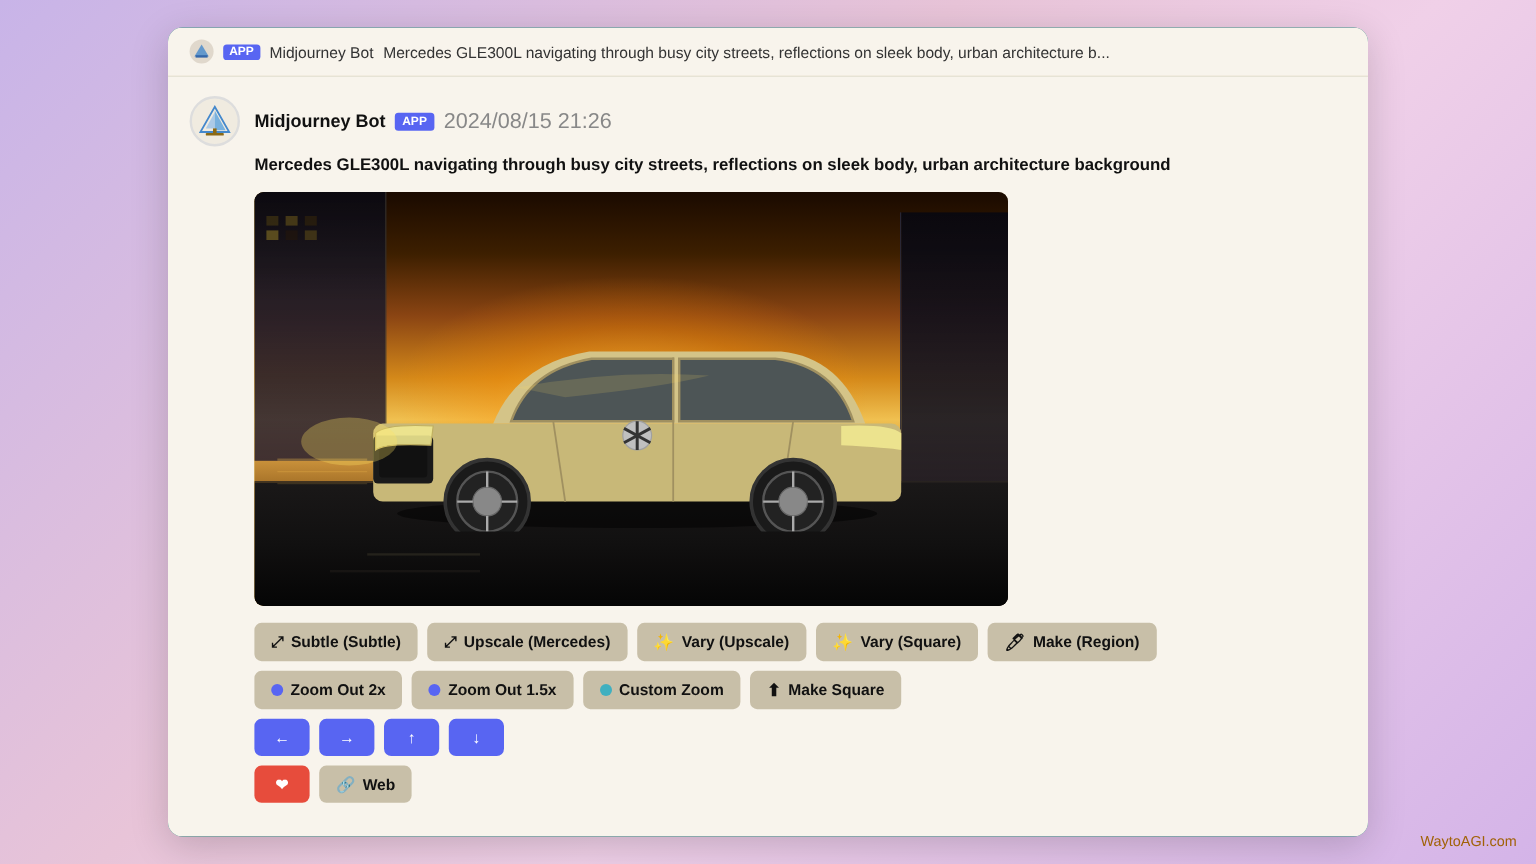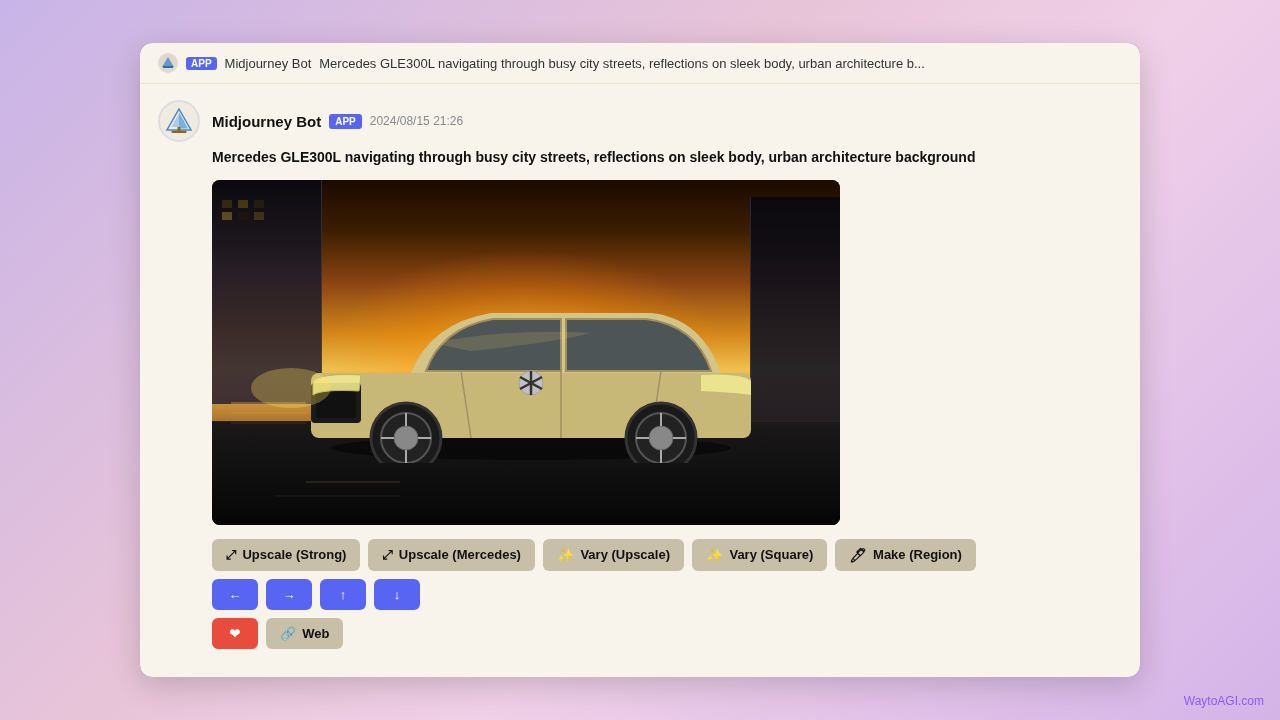--- a/index.html
+++ b/index.html
@@ -14,21 +14,21 @@
       font-family: 'Segoe UI', Arial, sans-serif;
       position: relative;
       overflow: hidden;
     }
 
     .watermark {
       position: absolute;
       bottom: 12px;
       right: 16px;
       font-size: 12px;
-      color: #8b5cf6;
+      color: #a16207;
       font-weight: 500;
     }
 
     .chat-container {
       background: #0f766e;
       border-radius: 12px;
       width: 1000px;
       min-height: 620px;
       padding: 0;
       box-shadow: 0 8px 32px rgba(0,0,0,0.18);
@@ -115,21 +115,21 @@
     .app-badge-main {
       background: #5865f2;
       color: white;
       font-size: 10px;
       font-weight: 700;
       padding: 2px 6px;
       border-radius: 3px;
     }
 
     .timestamp {
-      font-size: 12px;
+      font-size: 18px;
       color: #888;
     }
 
     .message-prompt {
       margin-left: 54px;
       font-size: 14px;
       font-weight: 600;
       color: #111;
       margin-bottom: 12px;
       line-height: 1.4;
@@ -356,40 +356,58 @@
           <path d="M 200 100 Q 280 85 360 90 Q 320 100 240 108 Z" fill="rgba(255,220,100,0.15)"></path>
         </svg>
       </div>
     </div>
 
     <div class="buttons-area">
 
       <div class="button-row">
         <button class="btn">
           <span class="upscale-icon">⤢</span>
-          <span>Upscale (Strong)</span>
+          <span>Subtle (Subtle)</span>
         </button>
         <button class="btn">
           <span class="upscale-icon">⤢</span>
           <span>Upscale (Mercedes)</span>
         </button>
         <button class="btn">
           <span class="btn-icon">✨</span>
           <span>Vary (Upscale)</span>
         </button>
         <button class="btn">
           <span class="btn-icon">✨</span>
           <span>Vary (Square)</span>
         </button>
         <button class="btn">
           <span class="btn-icon">🖊</span>
           <span>Make (Region)</span>
         </button>
       </div>
 
+      <div class="button-row">
+        <button class="btn">
+          <span class="dot-icon"></span>
+          <span>Zoom Out 2x</span>
+        </button>
+        <button class="btn">
+          <span class="dot-icon"></span>
+          <span>Zoom Out 1.5x</span>
+        </button>
+        <button class="btn">
+          <span class="dot-icon dot-icon-teal"></span>
+          <span>Custom Zoom</span>
+        </button>
+        <button class="btn">
+          <span class="btn-icon">⬆</span>
+          <span>Make Square</span>
+        </button>
+      </div>
 
       <div class="button-row">
         <button class="btn btn-arrow">
           <span>←</span>
         </button>
         <button class="btn btn-arrow">
           <span>→</span>
         </button>
         <button class="btn btn-arrow">
           <span>↑</span>

